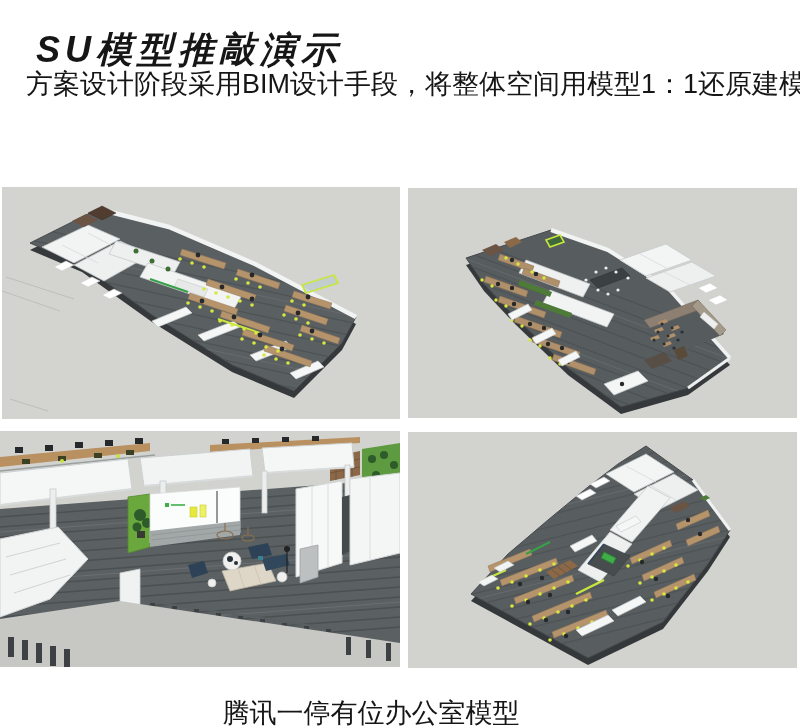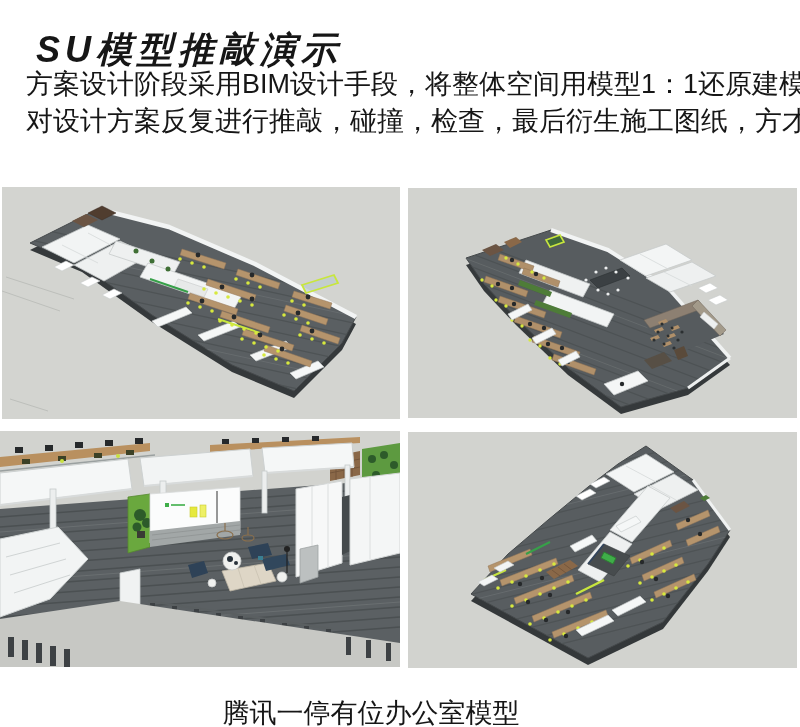--- a/index.html
+++ b/index.html
@@ -31,21 +31,20 @@
     white-space:nowrap;
   }
 </style>
 </head>
 <body>
 
 <h1 class="title">SU模型推敲演示</h1>
 
 <div class="intro">
   <div class="line">方案设计阶段采用BIM设计手段，将整体空间用模型1：1还原建模，</div>
-  <div class="line">对设计方案反复进行推敲，碰撞，检查，最后衍生施工图纸，方才</div>
 </div>
 
 <div>
 
   <figure class="grid-cell cell-1" style="margin:0">
     <svg viewBox="0 0 398 232" preserveAspectRatio="none">
       <rect width="398" height="232" fill="#d3d4d0"></rect>
       <path d="M4 90 L72 112 M0 104 L58 124 M8 212 L46 224" stroke="#bdbfbb" stroke-width="1" fill="none"></path>
       <polygon points="28,63 96,29 167,47 253,84 354,137 340,163 292,211 230,185 150,135 80,85" fill="#35393b"></polygon>
       <polygon id="s1f" points="28,56 96,22 167,40 253,77 354,130 340,156 292,204 230,178 150,128 80,78" fill="#5a5f62" stroke="#45494b" stroke-width="1"></polygon>

